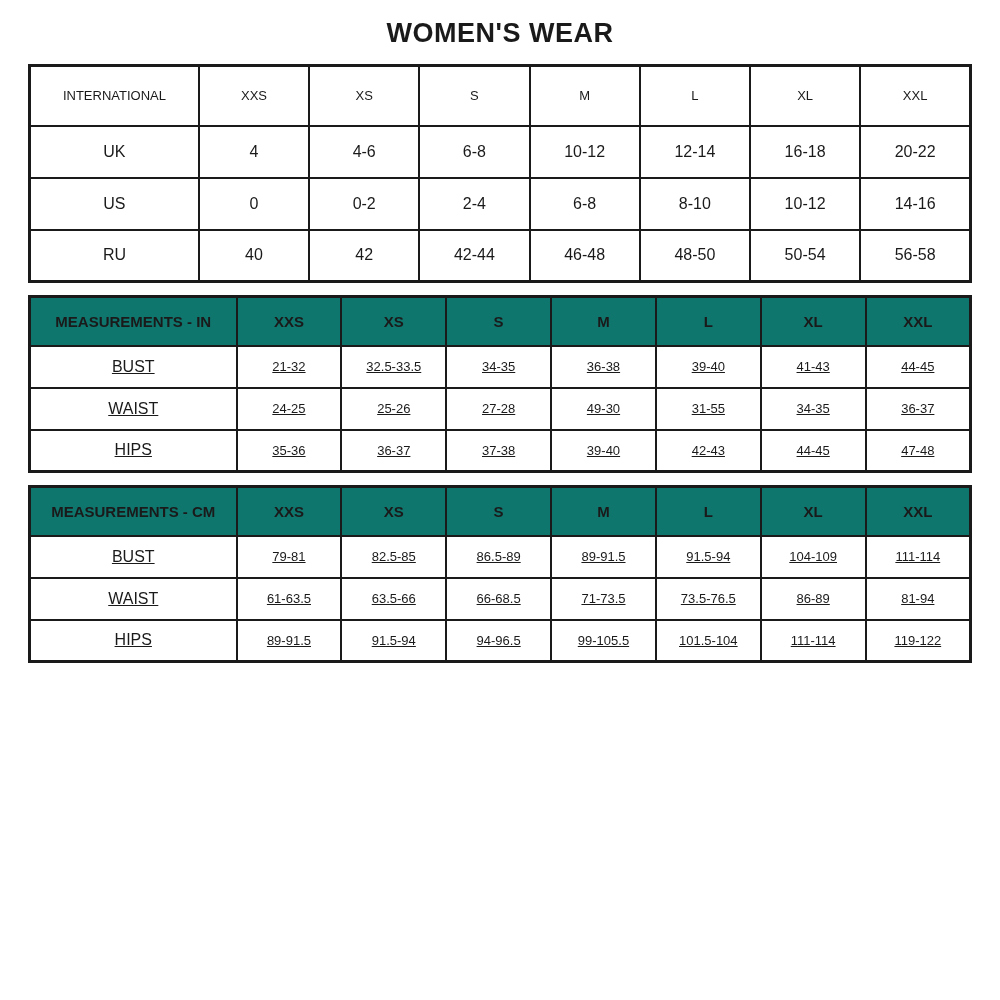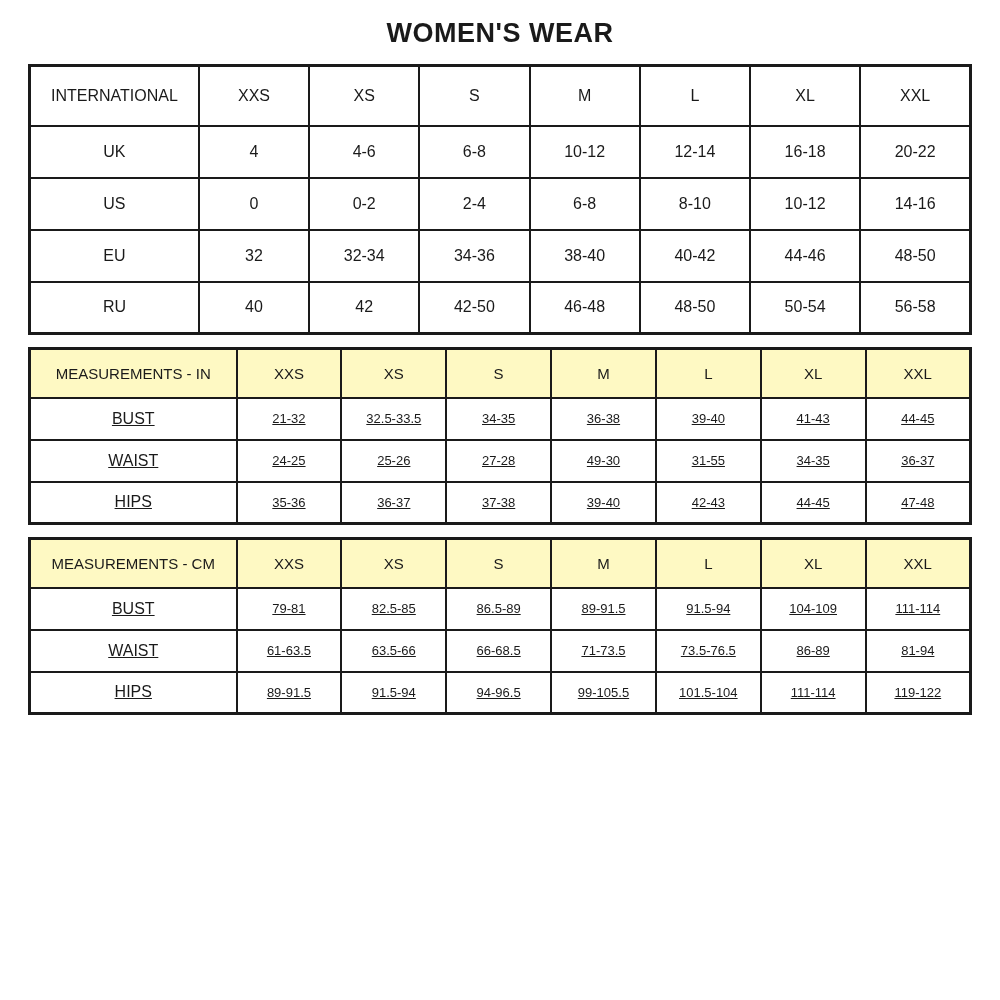--- a/index.html
+++ b/index.html
@@ -32,30 +32,30 @@
     overflow: hidden;
   }
   .band {
     background: #d9d9d9;
     height: 47px;
     font-size: 15px;
     font-weight: 700;
     letter-spacing: 0.5px;
   }
   
-  .t1 .head-row th { height: 60px; font-size: 16px; font-weight: 400; }
+  .t1 .head-row th { height: 60px; font-size: 13px; font-weight: 400; }
   .t1 tbody td { height: 52px; font-size: 16px; font-weight: 400; }
   .t1 col.c0 { width: 18%; }
   
   .t2, .t3 { margin-top: 12px; }
   .t2 .head-row th, .t3 .head-row th {
-    background: #fef9c3;
+    background: #0f766e;
     height: 49px;
     font-size: 15px;
-    font-weight: 400;
+    font-weight: 700;
   }
   .t2 tbody td, .t3 tbody td { height: 42px; font-size: 13px; text-decoration: underline; }
   .t2 tbody td.lbl, .t3 tbody td.lbl { font-size: 16px; }
   .t2 col.c0, .t3 col.c0 { width: 22%; }
 </style>
 </head>
 <body>
 
 <div class="page">
 
@@ -99,34 +99,24 @@
           <td class="lbl">US</td>
           <td>0</td>
           <td>0-2</td>
           <td>2-4</td>
           <td>6-8</td>
           <td>8-10</td>
           <td>10-12</td>
           <td>14-16</td>
         </tr>
         <tr>
-          <td class="lbl">EU</td>
-          <td>32</td>
-          <td>32-34</td>
-          <td>34-36</td>
-          <td>38-40</td>
-          <td>40-42</td>
-          <td>44-46</td>
-          <td>48-50</td>
-        </tr>
-        <tr>
           <td class="lbl">RU</td>
           <td>40</td>
           <td>42</td>
-          <td>42-50</td>
+          <td>42-44</td>
           <td>46-48</td>
           <td>48-50</td>
           <td>50-54</td>
           <td>56-58</td>
         </tr>
       </tbody>
   </table>
 
   <table class="tbl t2">
     <colgroup>

